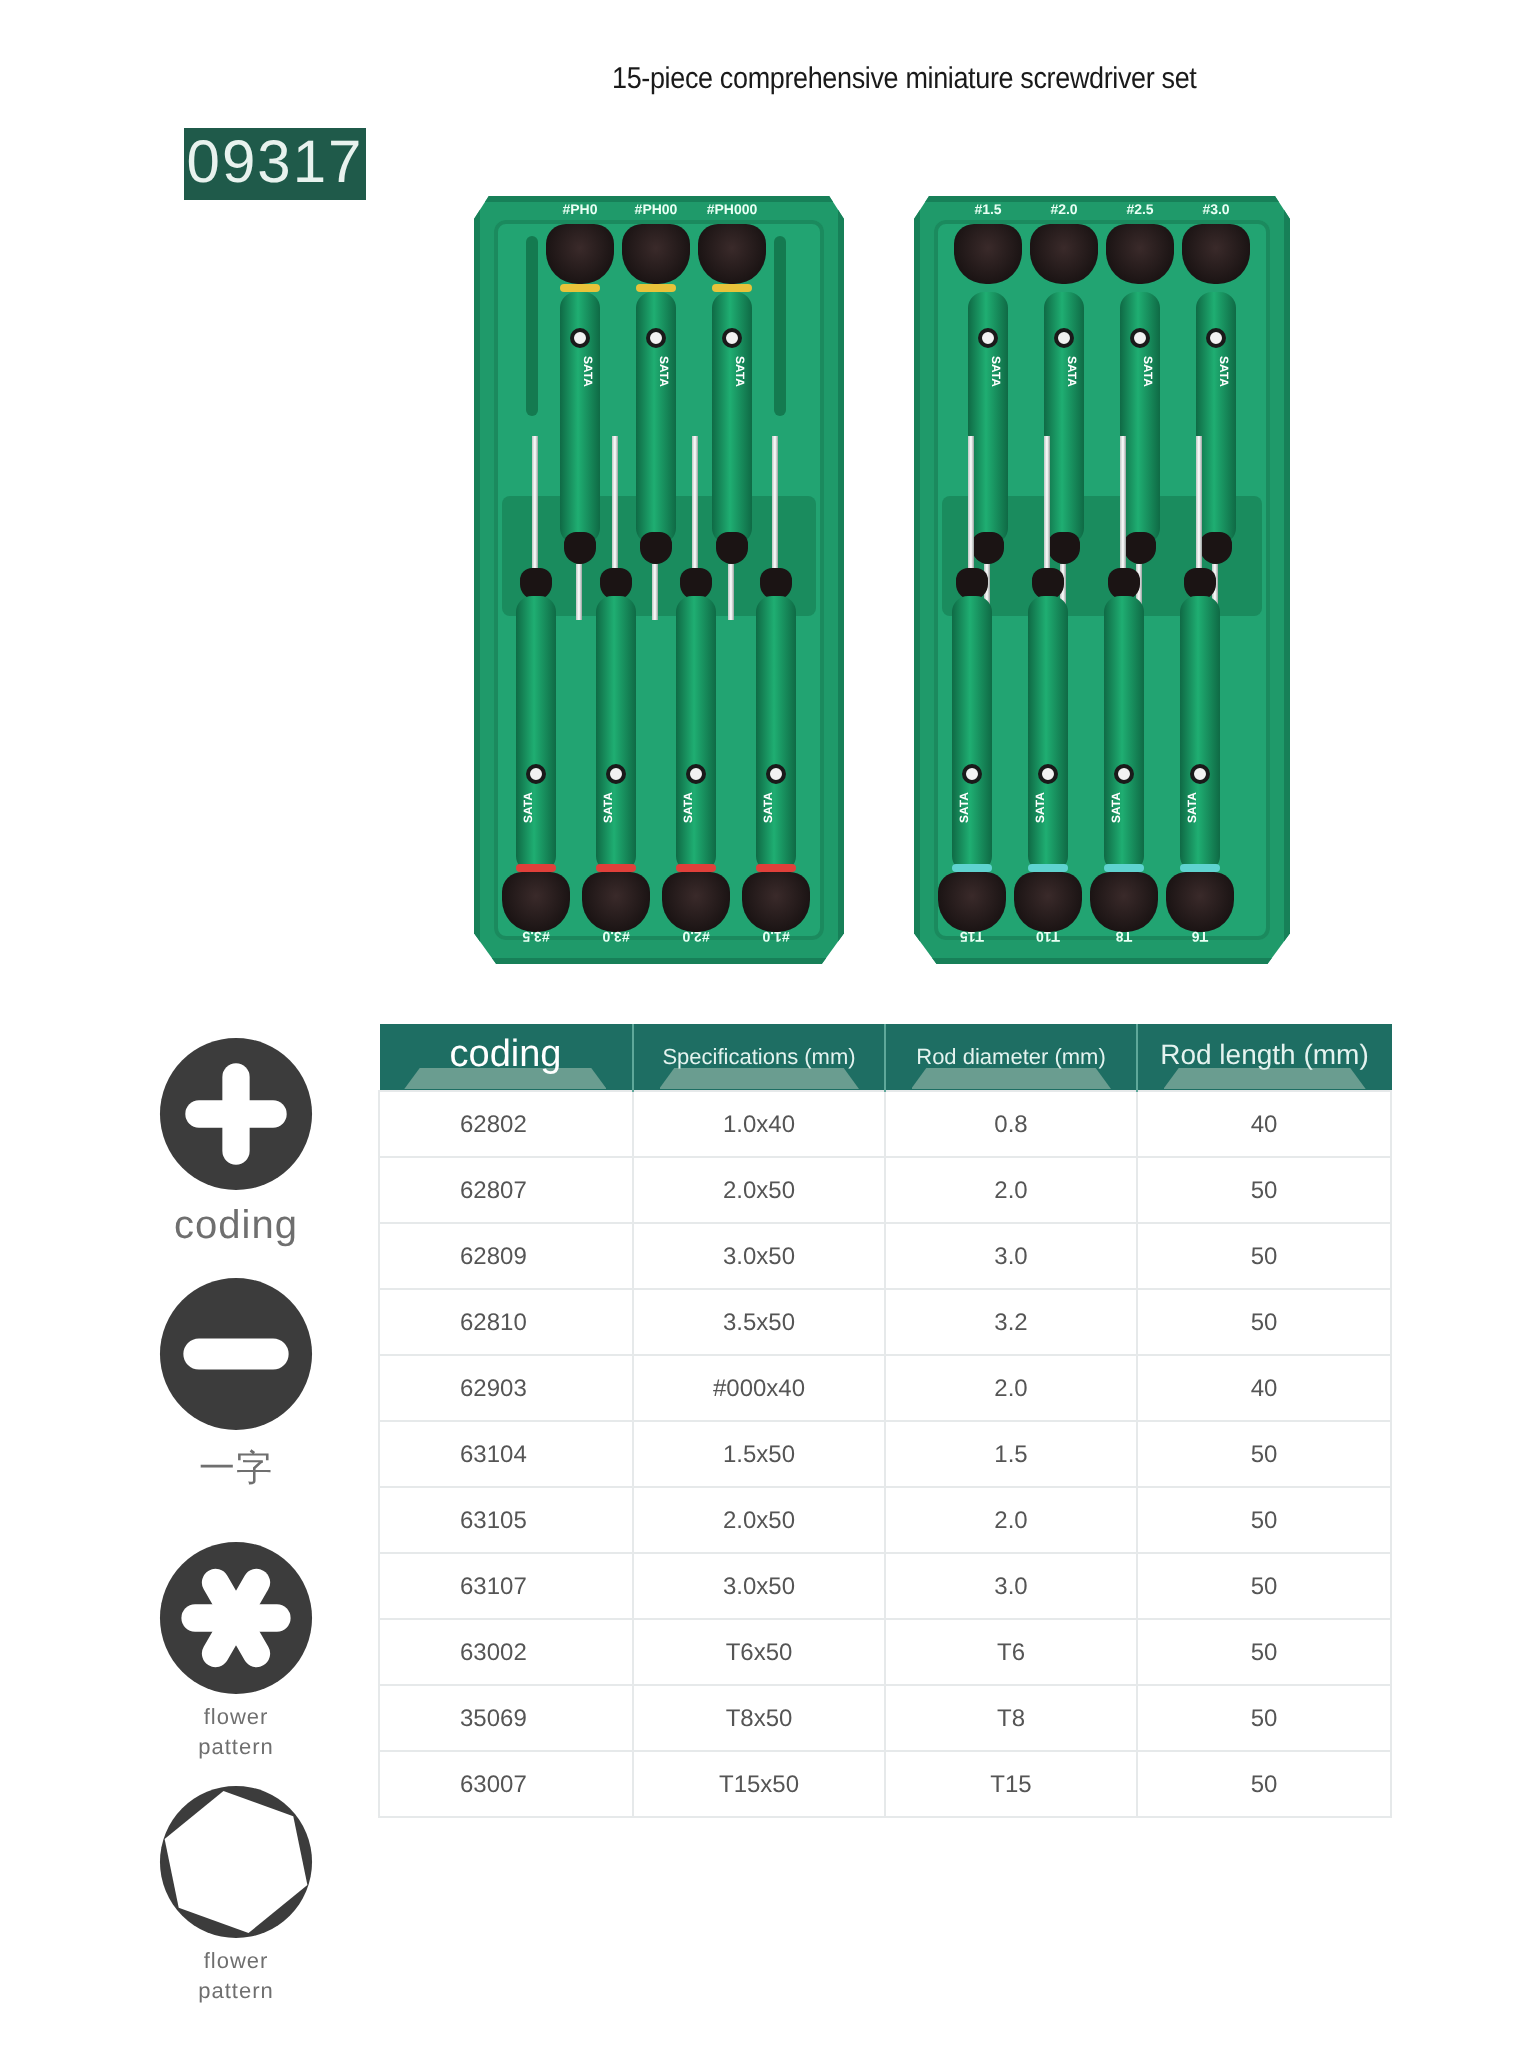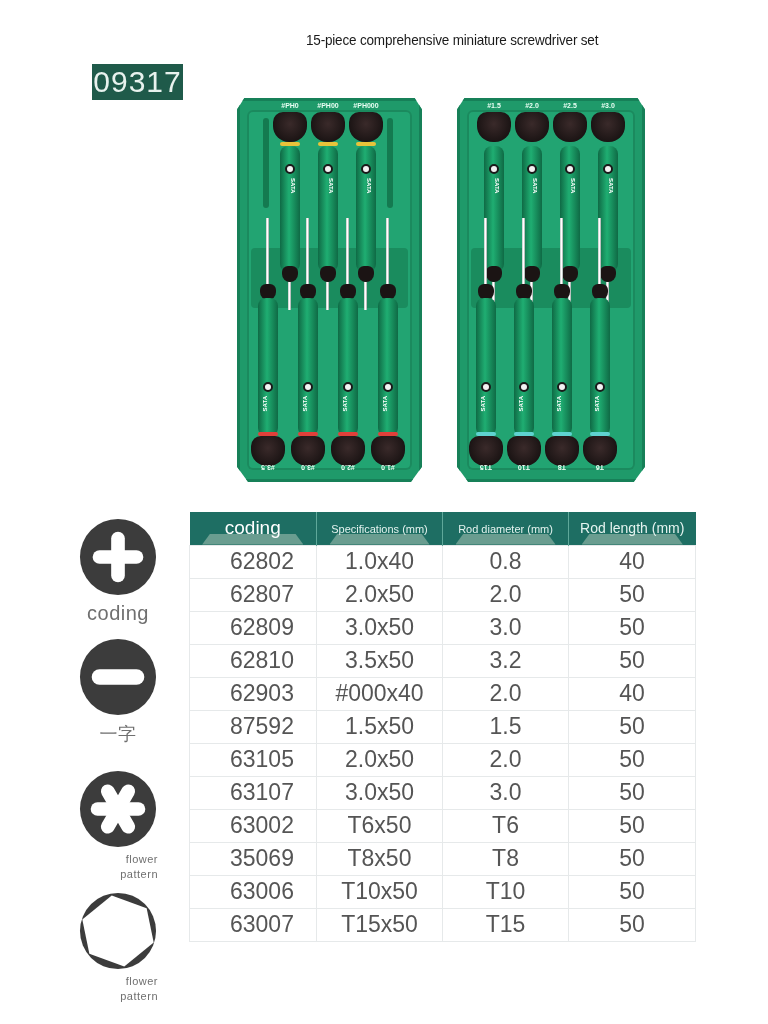--- a/index.html
+++ b/index.html
@@ -69,21 +69,21 @@
   }
   .driver .shaft {
     position: absolute; left: 15px; width: 3px;
     background: linear-gradient(90deg, #bfc6c4, #ffffff, #9aa2a0);
   }
 
   
   .type-block { position: absolute; left: 78px; width: 80px; text-align: center; }
   .type-icon { width: 78px; height: 78px; display: block; margin: 0 auto; }
   .type-label { color: #6f6f6f; font-size: 20px; margin-top: 6px; letter-spacing: 0.5px; }
-  .type-label.small { font-size: 11px; line-height: 15px; margin-top: 4px; text-align: right; }
+  .type-label.small { font-size: 11px; line-height: 15px; margin-top: 4px; }
 
   
   .spec-table {
     position: absolute; left: 189px; top: 512px; width: 506px;
     border-collapse: collapse; table-layout: fixed;
   }
   .spec-table th {
     height: 33px; background: #1e6e63; color: #e4f3ef; font-weight: normal;
     border-right: 1px solid #5fa89a; position: relative; overflow: hidden;
     white-space: nowrap;
@@ -91,21 +91,21 @@
   .spec-table th:last-child { border-right: none; }
   .spec-table th .hump {
     position: absolute; left: 10%; right: 10%; bottom: 0; height: 11px;
     background: #6a9d90; clip-path: polygon(8% 0, 92% 0, 100% 100%, 0 100%);
   }
   .spec-table th .htext { position: relative; z-index: 1; }
   .spec-table th.c1 .htext { font-size: 19px; color: #ffffff; }
   .spec-table th.c2 .htext, .spec-table th.c3 .htext { font-size: 11px; }
   .spec-table th.c4 .htext { font-size: 14px; }
   .spec-table td {
-    height: 33px; text-align: center; font-size: 23px; color: #555;
+    height: 33px; text-align: center; font-size: 12px; color: #555;
     border: 1px solid #e6e9ea;
   }
   .spec-table td:first-child { text-align: left; padding-left: 40px; }
   .col1 { width: 127px; } .col2 { width: 126px; } .col3 { width: 126px; } .col4 { width: 127px; }
 </style>
 </head>
 <body>
 
 <div class="title">15-piece comprehensive miniature screwdriver set</div>
 <div class="model-badge">09317</div>
@@ -355,21 +355,21 @@
         <td>3.2</td>
         <td>50</td>
       </tr>
       <tr>
         <td>62903</td>
         <td>#000x40</td>
         <td>2.0</td>
         <td>40</td>
       </tr>
       <tr>
-        <td>87592</td>
+        <td>63104</td>
         <td>1.5x50</td>
         <td>1.5</td>
         <td>50</td>
       </tr>
       <tr>
         <td>63105</td>
         <td>2.0x50</td>
         <td>2.0</td>
         <td>50</td>
       </tr>
@@ -385,25 +385,19 @@
         <td>T6</td>
         <td>50</td>
       </tr>
       <tr>
         <td>35069</td>
         <td>T8x50</td>
         <td>T8</td>
         <td>50</td>
       </tr>
       <tr>
-        <td>63006</td>
-        <td>T10x50</td>
-        <td>T10</td>
-        <td>50</td>
-      </tr>
-      <tr>
         <td>63007</td>
         <td>T15x50</td>
         <td>T15</td>
         <td>50</td>
       </tr>
     </tbody>
 </table>
 
 </body></html>

